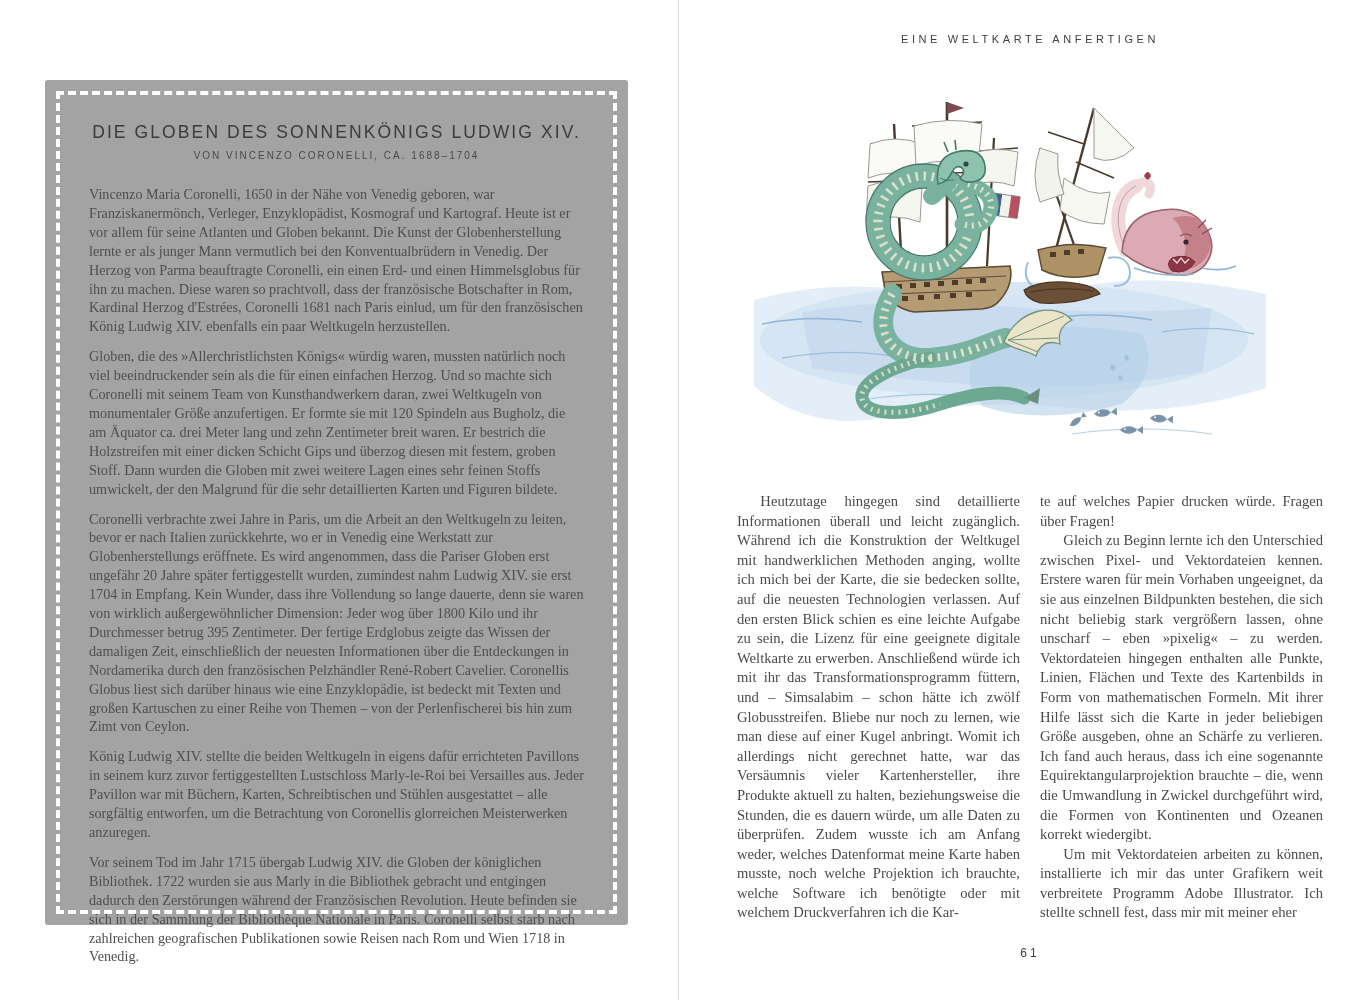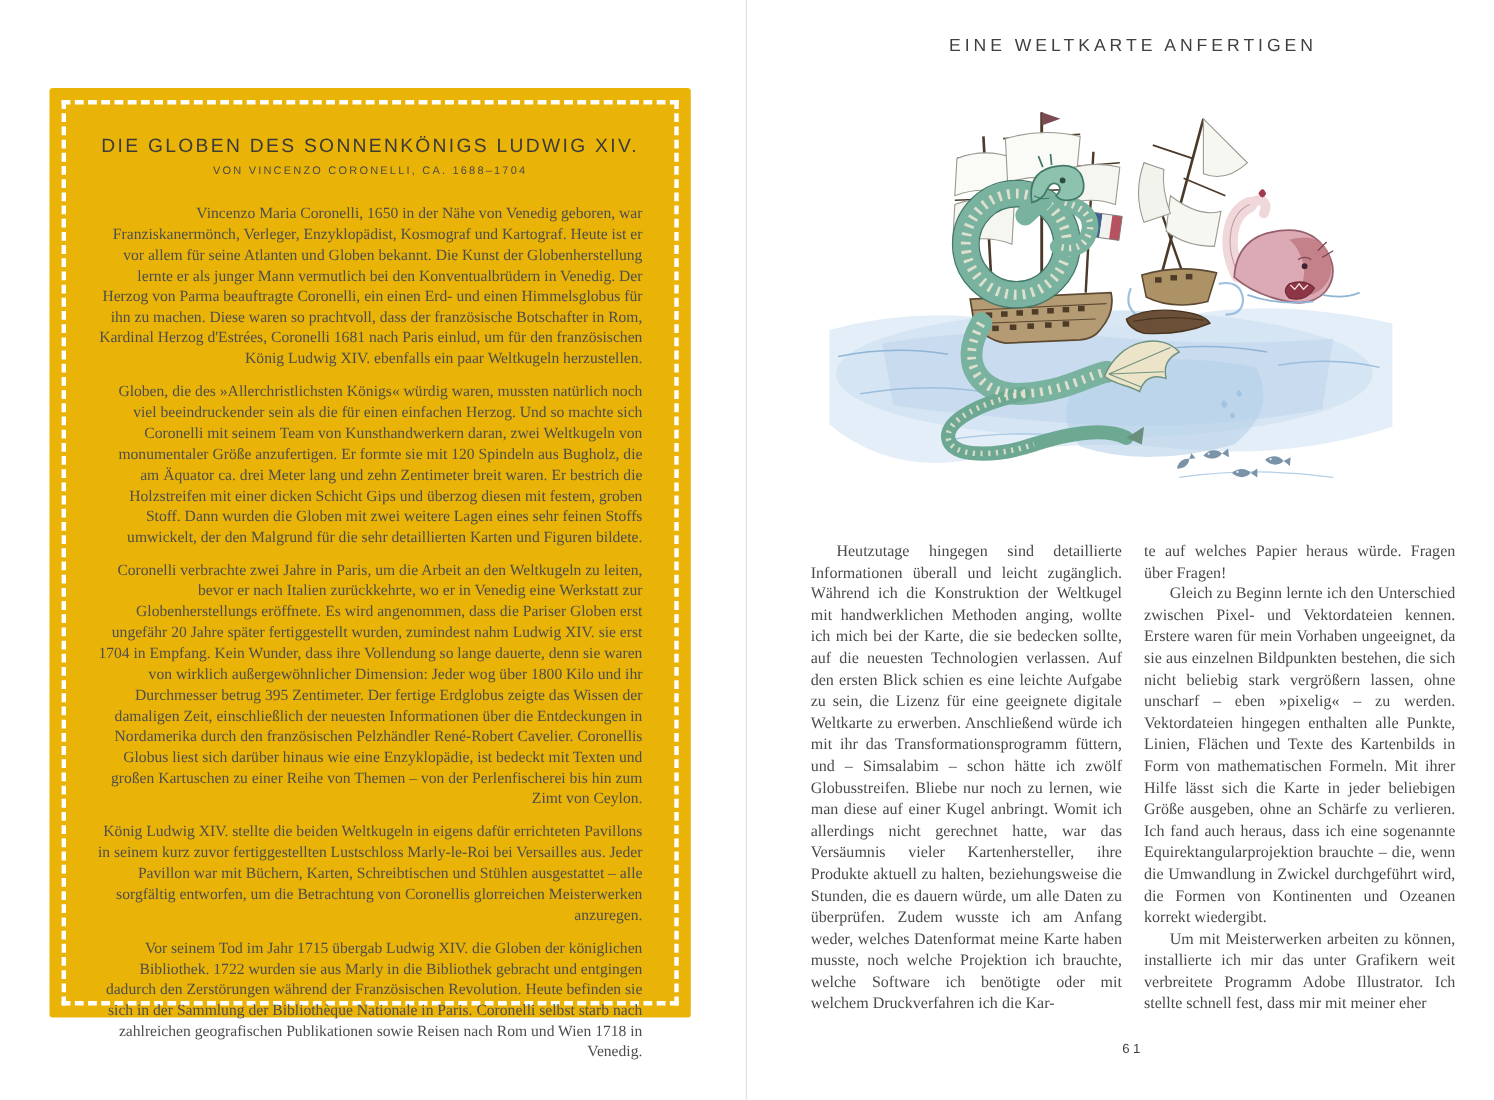--- a/index.html
+++ b/index.html
@@ -7,46 +7,46 @@
     position:relative; width:1358px; height:1000px; background:#ffffff;
     overflow:hidden; font-family:"Liberation Serif", serif; color:#4a4a48;
   }
   .gutter {
     position:absolute; left:678px; top:0; width:1px; height:100%;
     background:#dfdfdd;
   }
   
   .panel {
     position:absolute; left:45px; top:80px; width:583px; height:845px;
-    background:#eab308; border-radius:3px;
+    background:#a3a3a3; border-radius:3px;
   }
   .stitch {
     position:absolute; left:11px; top:11px; right:11px; bottom:11px;
     border:4px dashed #ffffff; pointer-events:none;
   }
   .panel-content {
     position:absolute; left:0; top:0; right:0; bottom:0;
     padding:42px 44px 30px; box-sizing:border-box; text-align:center;
   }
   .panel-title {
     font-family:"Liberation Sans", sans-serif; font-weight:400;
     font-size:17.5px; letter-spacing:2.1px; color:#3b3b39; margin:0 0 7px;
   }
   .panel-subtitle {
     font-family:"Liberation Sans", sans-serif; font-weight:400;
     font-size:10px; letter-spacing:2px; color:#4a4a48; margin:0 0 24px;
   }
   .panel-par {
-    font-size:14.2px; line-height:18.9px; margin:0 0 11px; text-align:right;
+    font-size:14.2px; line-height:18.9px; margin:0 0 11px; text-align:left;
     color:#4e4e4c;
   }
   
   .running-head {
     position:absolute; left:737px; top:33px; width:586px; text-align:center;
-    font-family:"Liberation Sans", sans-serif; font-size:16px;
+    font-family:"Liberation Sans", sans-serif; font-size:11px;
     letter-spacing:3.6px; color:#3f3f3d;
   }
   .illustration {
     position:absolute; left:742px; top:82px; width:524px; height:400px;
   }
   .columns {
     position:absolute; left:737px; top:492px; width:586px;
     display:flex; gap:20px;
   }
   .col { width:285px; text-align:justify; font-size:14.6px; line-height:19.6px;
@@ -215,21 +215,21 @@
           </g>
         </g>
       </svg>
     </div>
 
     <div class="columns">
       <div class="col">
         <p class="indent">Heutzutage hingegen sind detaillierte Informationen überall und leicht zugänglich. Während ich die Konstruktion der Weltkugel mit handwerklichen Methoden anging, wollte ich mich bei der Karte, die sie bedecken sollte, auf die neuesten Technologien verlassen. Auf den ersten Blick schien es eine leichte Aufgabe zu sein, die Lizenz für eine geeignete digitale Weltkarte zu erwerben. Anschließend würde ich mit ihr das Transformationsprogramm füttern, und – Simsalabim – schon hätte ich zwölf Globusstreifen. Bliebe nur noch zu lernen, wie man diese auf einer Kugel anbringt. Womit ich allerdings nicht gerechnet hatte, war das Versäumnis vieler Kartenhersteller, ihre Produkte aktuell zu halten, beziehungsweise die Stunden, die es dauern würde, um alle Daten zu überprüfen. Zudem wusste ich am Anfang weder, welches Datenformat meine Karte haben musste, noch welche Projektion ich brauchte, welche Software ich benötigte oder mit welchem Druckverfahren ich die Kar-</p>
       </div>
       <div class="col">
-        <p>te auf welches Papier heraus würde. Fragen über Fragen!</p>
+        <p>te auf welches Papier drucken würde. Fragen über Fragen!</p>
         <p class="indent">Gleich zu Beginn lernte ich den Unterschied zwischen Pixel- und Vektordateien kennen. Erstere waren für mein Vorhaben ungeeignet, da sie aus einzelnen Bildpunkten bestehen, die sich nicht beliebig stark vergrößern lassen, ohne unscharf – eben »pixelig« – zu werden. Vektordateien hingegen enthalten alle Punkte, Linien, Flächen und Texte des Kartenbilds in Form von mathematischen Formeln. Mit ihrer Hilfe lässt sich die Karte in jeder beliebigen Größe ausgeben, ohne an Schärfe zu verlieren. Ich fand auch heraus, dass ich eine sogenannte Equirektangularprojektion brauchte – die, wenn die Umwandlung in Zwickel durchgeführt wird, die Formen von Kontinenten und Ozeanen korrekt wiedergibt.</p>
-        <p class="indent">Um mit Meisterwerken arbeiten zu können, installierte ich mir das unter Grafikern weit verbreitete Programm Adobe Illustrator. Ich stellte schnell fest, dass mir mit meiner eher</p>
+        <p class="indent">Um mit Vektordateien arbeiten zu können, installierte ich mir das unter Grafikern weit verbreitete Programm Adobe Illustrator. Ich stellte schnell fest, dass mir mit meiner eher</p>
       </div>
     </div>
 
     <div class="page-number">61</div>
   </div>
 </div>
 
 </body></html>

